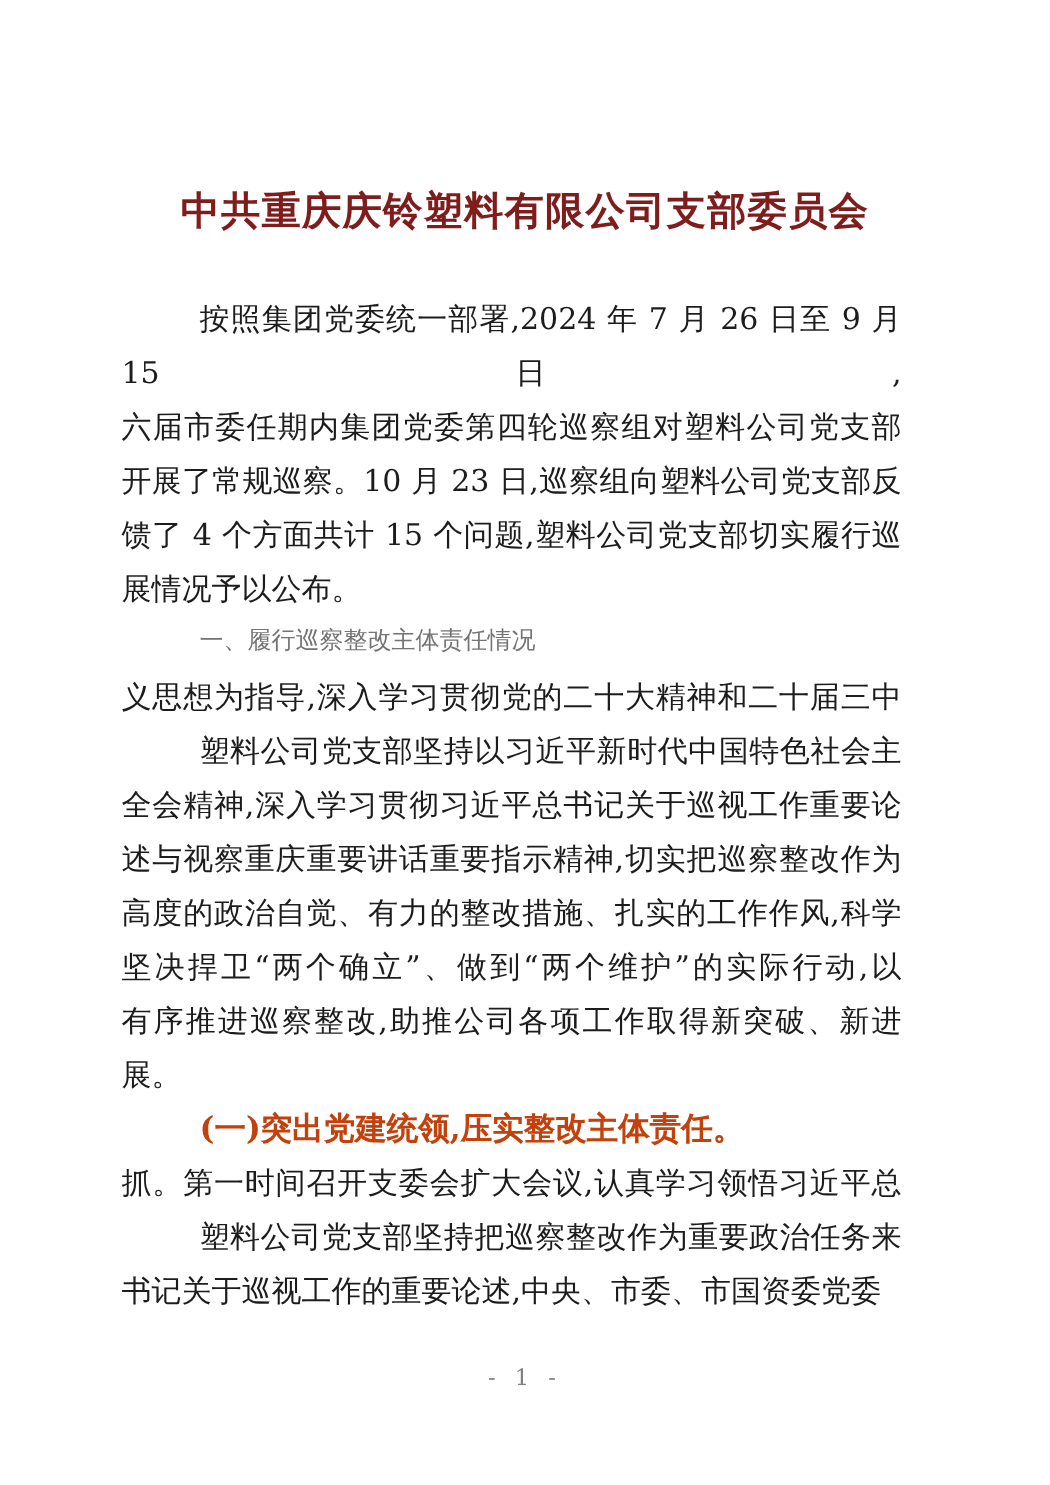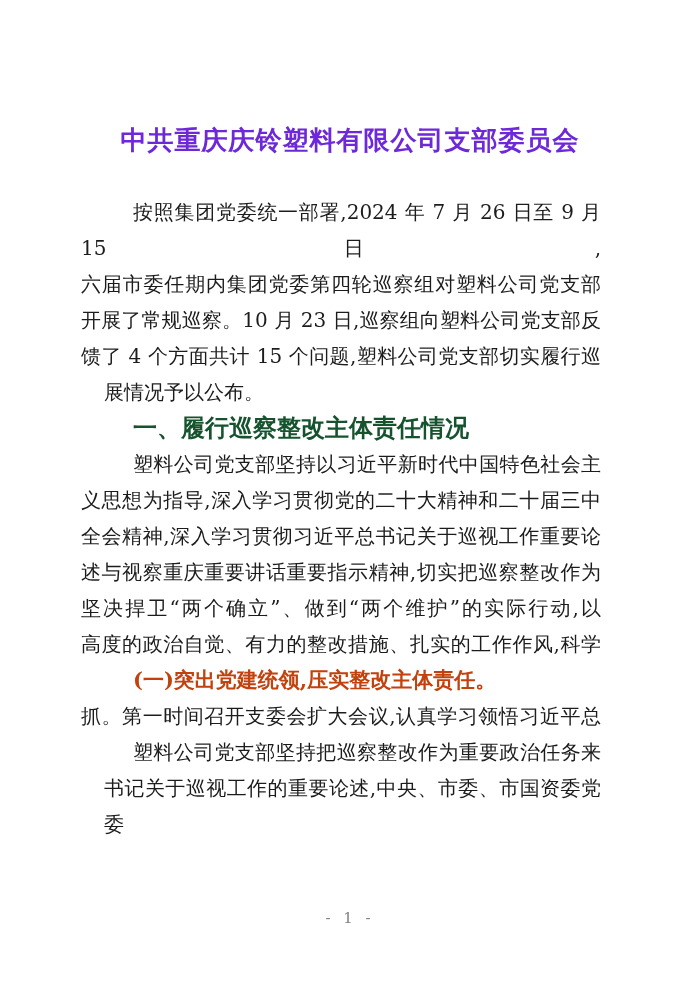--- a/index.html
+++ b/index.html
@@ -16,21 +16,21 @@
     box-sizing: border-box;
   }
   .title {
     margin: 0;
     padding-top: 121px;
     text-align: center;
     font-family: "Liberation Sans", "DejaVu Sans", sans-serif;
     font-weight: bold;
     font-size: 26px;
     line-height: 39px;
-    color: #6d28d9;
+    color: #7f1d1d;
     letter-spacing: 1px;
   }
   .title-line {
     display: block;
   }
   .doc-body {
     margin-top: 34px;
     padding-left: 81px;
     padding-right: 99px;
     font-family: "DejaVu Serif", "Liberation Serif", serif;
@@ -41,31 +41,30 @@
   .paragraph {
     margin: 0;
   }
   .line {
     text-align: justify;
     text-align-last: justify;
     text-justify: inter-character;
   }
   .line.last {
     text-align-last: left;
-    margin-left: 23px;
   }
   .line.first {
     text-indent: 52px;
   }
   .section-heading {
     font-family: "Liberation Sans", "DejaVu Sans", sans-serif;
-    font-weight: bold;
-    font-size: 24px;
+    font-weight: normal;
+    font-size: 16px;
     line-height: 36px;
-    color: #14532d;
+    color: #737373;
     text-indent: 52px;
   }
   .sub-heading {
     font-family: "DejaVu Serif", "Liberation Serif", serif;
     font-weight: bold;
     font-size: 21px;
     line-height: 36px;
     color: #c2410c;
     text-indent: 52px;
   }
@@ -93,26 +92,27 @@
   <div class="doc-body">
       <div class="paragraph">
         <div class="line first">按照集团党委统一部署,2024 年 7 月 26 日至 9 月 15 日,</div>
         <div class="line">六届市委任期内集团党委第四轮巡察组对塑料公司党支部</div>
         <div class="line">开展了常规巡察。10 月 23 日,巡察组向塑料公司党支部反</div>
         <div class="line">馈了 4 个方面共计 15 个问题,塑料公司党支部切实履行巡</div>
         <div class="line last">展情况予以公布。</div>
       </div>
       <div class="section-heading">一、履行巡察整改主体责任情况</div>
       <div class="paragraph">
+        <div class="line">义思想为指导,深入学习贯彻党的二十大精神和二十届三中</div>
         <div class="line first">塑料公司党支部坚持以习近平新时代中国特色社会主</div>
-        <div class="line">义思想为指导,深入学习贯彻党的二十大精神和二十届三中</div>
         <div class="line">全会精神,深入学习贯彻习近平总书记关于巡视工作重要论</div>
         <div class="line">述与视察重庆重要讲话重要指示精神,切实把巡察整改作为</div>
+        <div class="line">高度的政治自觉、有力的整改措施、扎实的工作作风,科学</div>
         <div class="line">坚决捍卫“两个确立”、做到“两个维护”的实际行动,以</div>
-        <div class="line">高度的政治自觉、有力的整改措施、扎实的工作作风,科学</div>
+        <div class="line last">有序推进巡察整改,助推公司各项工作取得新突破、新进展。</div>
       </div>
       <div class="sub-heading">(一)突出党建统领,压实整改主体责任。</div>
       <div class="paragraph">
         <div class="line">抓。第一时间召开支委会扩大会议,认真学习领悟习近平总</div>
         <div class="line first">塑料公司党支部坚持把巡察整改作为重要政治任务来</div>
         <div class="line last">书记关于巡视工作的重要论述,中央、市委、市国资委党委</div>
       </div>
     </div>
 
   <div class="footer">

